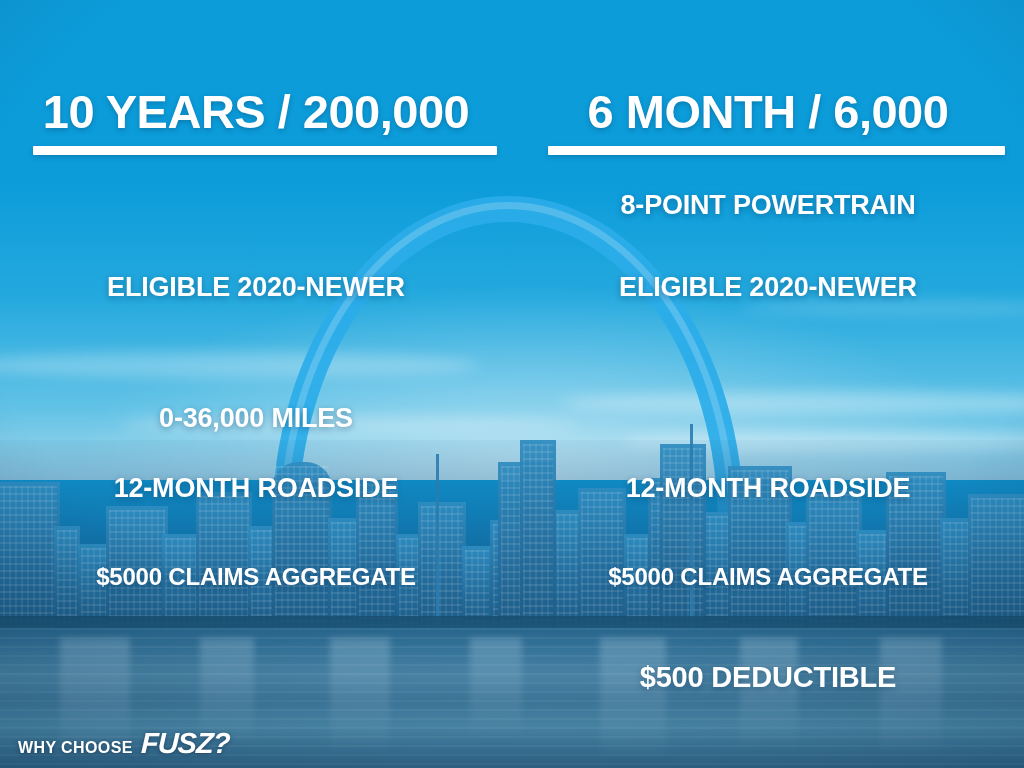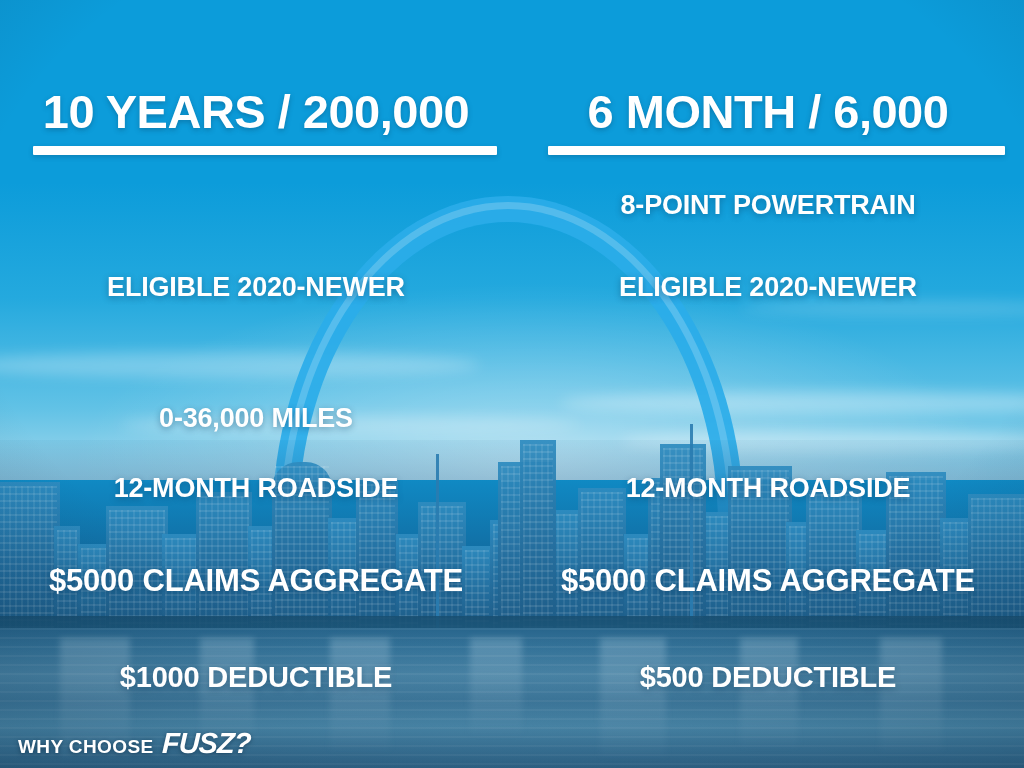--- a/index.html
+++ b/index.html
@@ -166,36 +166,36 @@
     font-size: 27px;
     letter-spacing: -0.2px;
     line-height: 1;
     white-space: nowrap;
     text-shadow: 0 2px 6px rgba(10,55,90,0.42);
   }
   .f0 { top: 192px; }
   .f1 { top: 274px; }
   .f2 { top: 391px; margin-top: 14px; }
   .f3 { top: 475px; }
-  .f4 { top: 565px; font-size: 31px; }
+  .f4 { top: 565px; font-size: 24px; }
   .f5 { top: 663px; font-size: 29px; }
 
   
   .footer-logo {
     position: absolute;
     left: 18px;
     bottom: 8px;
     display: flex;
     align-items: baseline;
     gap: 8px;
     color: #ffffff;
     text-shadow: 0 1px 4px rgba(5,35,60,0.55);
   }
   .footer-why {
-    font-size: 19px;
+    font-size: 16px;
     font-weight: 700;
     letter-spacing: 0.4px;
   }
   .footer-brand {
     font-size: 29px;
     font-weight: 700;
     letter-spacing: -1px;
     font-style: italic;
     transform: skewX(-2deg);
   }
@@ -273,21 +273,20 @@
   <div id="content">
 
     <div class="col col-left">
       <div class="heading">10 YEARS / 200,000</div>
       <div class="heading-rule"></div>
 
       <div class="feature f1">ELIGIBLE 2020-NEWER</div>
       <div class="feature f2">0-36,000 MILES</div>
       <div class="feature f3">12-MONTH ROADSIDE</div>
       <div class="feature f4">$5000 CLAIMS AGGREGATE</div>
-      <div class="feature f5">$1000 DEDUCTIBLE</div>
     </div>
 
     <div class="col col-right">
       <div class="heading">6 MONTH / 6,000</div>
       <div class="heading-rule"></div>
 
       <div class="feature f0">8-POINT POWERTRAIN</div>
       <div class="feature f1">ELIGIBLE 2020-NEWER</div>
       <div class="feature f3">12-MONTH ROADSIDE</div>
       <div class="feature f4">$5000 CLAIMS AGGREGATE</div>

